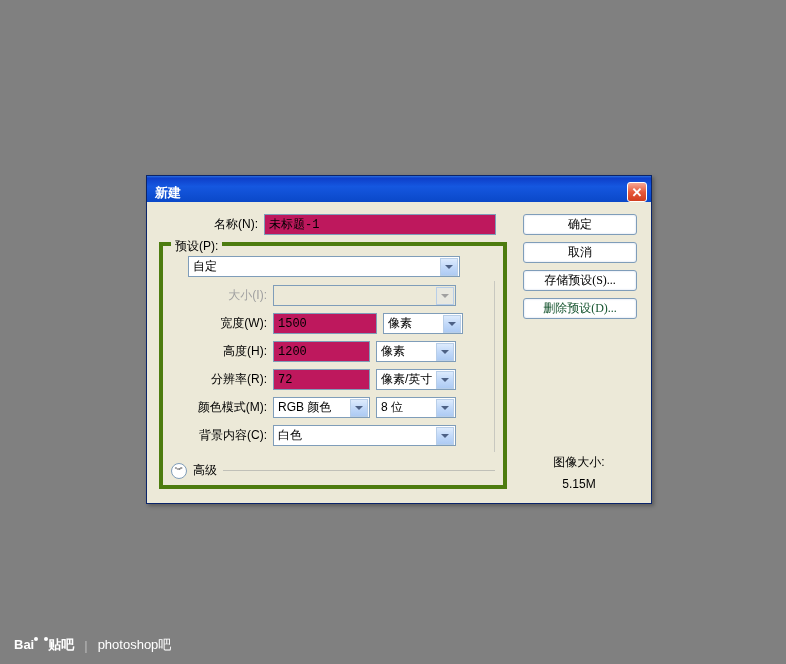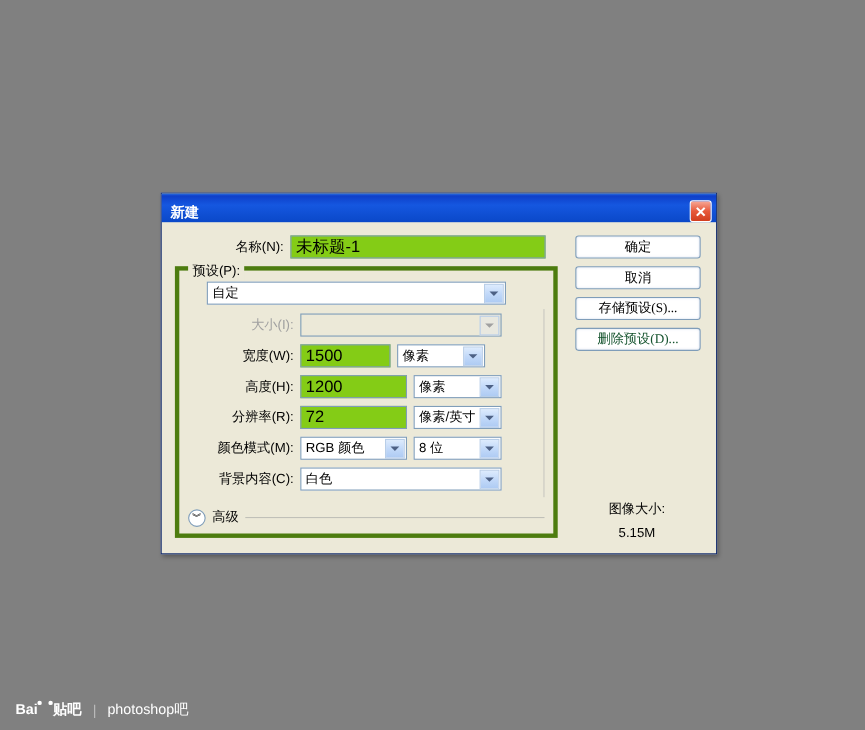--- a/index.html
+++ b/index.html
@@ -49,24 +49,24 @@
   .lbl {
     width: 105px;
     text-align: right;
     padding-right: 6px;
     color: #000;
   }
   .lbl.disabled { color: #A0A0A0; }
   .txt {
     height: 21px;
     border: 1px solid #7F9DB9;
-    background: #84cc16;
+    background: #be185d;
     padding: 0 4px;
-    font-size: 15px;
-    font-family: Liberation Sans, sans-serif;
+    font-size: 12px;
+    font-family: Liberation Mono, monospace;
   }
   .sel-wrap {
     position: relative;
     display: inline-block;
   }
   .sel {
     height: 21px;
     border: 1px solid #7F9DB9;
     background: #fff;
     padding: 0 22px 0 4px;
@@ -215,21 +215,21 @@
             <div class="sel-wrap" style="width:183px">
               <div class="sel disabled">
                 <span></span>
                 <div class="sel-arrow"></div>
               </div>
             </div>
           </div>
 
           <div class="row">
             <div class="lbl" style="width:84px">宽度(W):</div>
-            <input class="txt" style="width: 82px;" value="1500">
+            <input class="txt" style="width: 104px;" value="1500">
             <div style="width:6px"></div>
             <div class="sel-wrap" style="width:80px">
               <div class="sel">
                 <span>像素</span>
                 <div class="sel-arrow"></div>
               </div>
             </div>
           </div>
 
           <div class="row">

